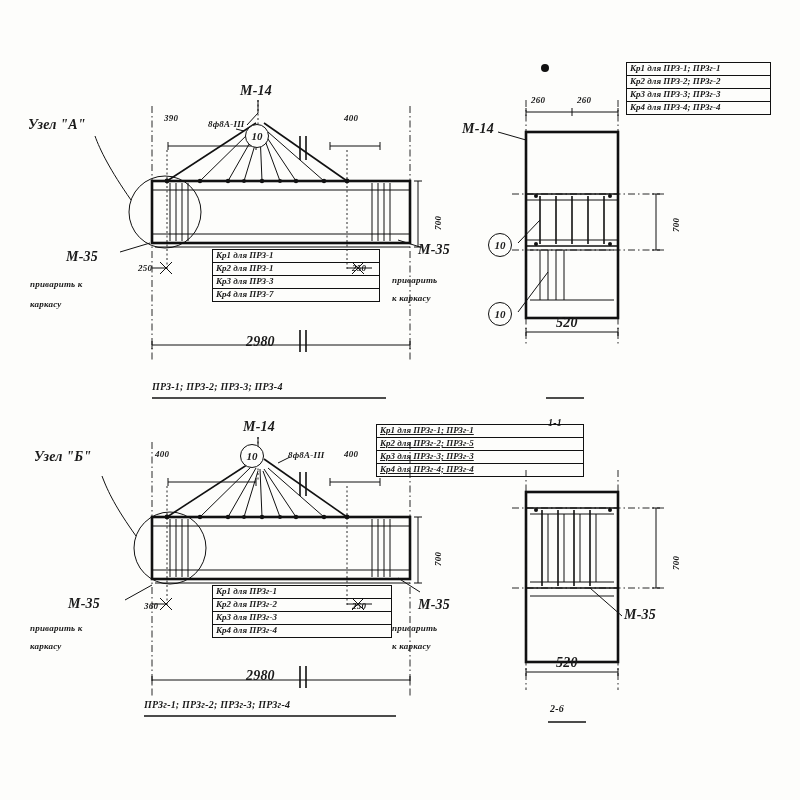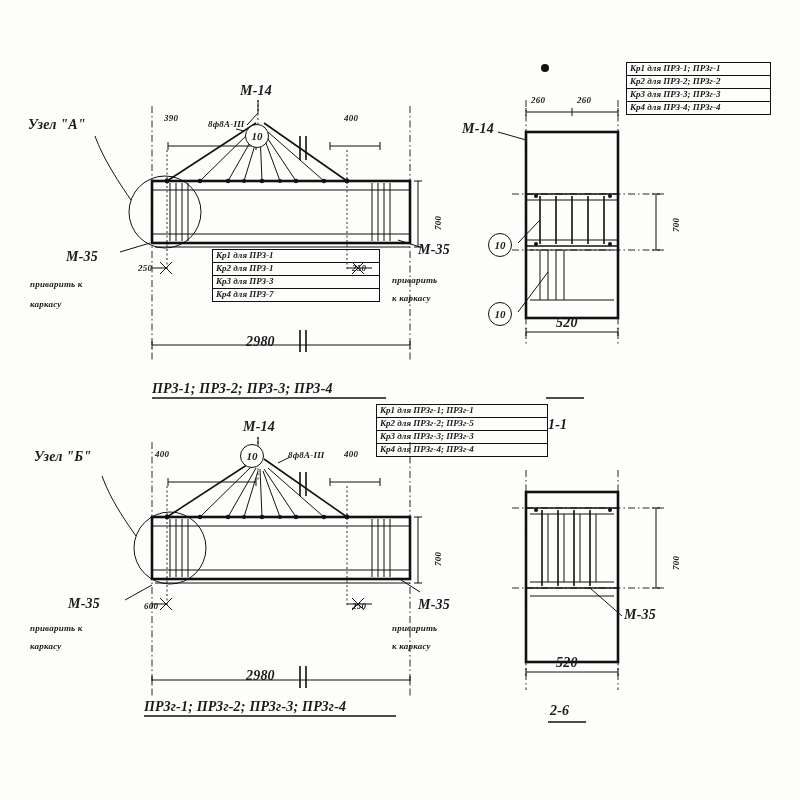--- a/index.html
+++ b/index.html
@@ -22,21 +22,21 @@
     font-weight: bold;
     letter-spacing: 0.2px;
   }
   .lbl {
     position: absolute;
     white-space: nowrap;
     font-size: 14px;
     line-height: 1.05;
   }
   .lbl.sm { font-size: 9px; }
-  .lbl.lg { font-size: 14px; }
+  .lbl.lg { font-size: 10px; }
   .lbl.rot {
     transform-origin: left top;
     transform: rotate(-90deg);
   }
   svg { position: absolute; left: 0; top: 0; }
   .st { stroke: #111; fill: none; }
   .thin { stroke-width: 1; }
   .med { stroke-width: 1.6; }
   .thick { stroke-width: 2.6; }
   .dash { stroke-dasharray: 7 3 1.5 3; stroke-width: 0.9; }
@@ -355,31 +355,47 @@
   </tbody>
     </table>
 
   <div class="lbl hand" style="left:34px; top:450px;">Узел "Б"</div>
   <div class="lbl hand" style="left:243px; top:420px;">М-14</div>
   <div class="lbl hand sm" style="left:288px; top:451px;">8ф8A-III</div>
   <div class="circnum" style="left:240px; top:444px;">10</div>
   <div class="lbl hand sm" style="left:155px; top:450px;">400</div>
   <div class="lbl hand sm" style="left:344px; top:450px;">400</div>
   <div class="lbl hand sm rot" style="left:434px; top:566px;">700</div>
-  <div class="lbl hand sm" style="left:144px; top:602px;">600</div>
+  <div class="lbl hand sm" style="left:144px; top:602px;">360</div>
   <div class="lbl hand sm" style="left:352px; top:602px;">250</div>
   <div class="lbl hand" style="left:246px; top:669px;">2980</div>
   <div class="lbl hand" style="left:68px; top:597px;">М-35</div>
   <div class="lbl hand sm" style="left:30px; top:624px;">приварить к</div>
   <div class="lbl hand sm" style="left:30px; top:642px;">каркасу</div>
   <div class="lbl hand" style="left:418px; top:598px;">М-35</div>
   <div class="lbl hand sm" style="left:392px; top:624px;">приварить</div>
   <div class="lbl hand sm" style="left:392px; top:642px;">к каркасу</div>
   <div class="lbl hand lg" style="left:144px; top:700px;">ПРЗг-1; ПРЗг-2; ПРЗг-3; ПРЗг-4</div>
 
+  <table class="tbl" style="left:212px; top:585px; width:180px;">
+    <tbody>
+        <tr>
+          <td>Кр1 для  ПРЗг-1</td>
+        </tr>
+    <tr>
+          <td>Кр2 для  ПРЗг-2</td>
+        </tr>
+    <tr>
+          <td>Кр3 для  ПРЗг-3</td>
+        </tr>
+    <tr>
+          <td>Кр4 для  ПРЗг-4</td>
+        </tr>
+  </tbody>
+    </table>
 
   <div class="lbl hand" style="left:462px; top:122px;">М-14</div>
   <div class="circnum" style="left:488px; top:233px;">10</div>
   <div class="circnum" style="left:488px; top:302px;">10</div>
   <div class="lbl hand sm" style="left:531px; top:96px;">260</div>
   <div class="lbl hand sm" style="left:577px; top:96px;">260</div>
   <div class="lbl hand sm rot" style="left:672px; top:232px;">700</div>
   <div class="lbl hand" style="left:556px; top:316px;">520</div>
   <div class="lbl hand lg" style="left:548px; top:380px;margin-top:38px;">1-1</div>
 
@@ -398,21 +414,21 @@
           <td>Кр4 для ПРЗ-4; ПРЗг-4</td>
         </tr>
   </tbody>
     </table>
 
   <div class="lbl hand" style="left:624px; top:608px;">М-35</div>
   <div class="lbl hand sm rot" style="left:672px; top:570px;">700</div>
   <div class="lbl hand" style="left:556px; top:656px;">520</div>
   <div class="lbl hand lg" style="left:550px; top:704px;">2-6</div>
 
-  <table class="tbl" style="left:376px; top:404px; width:172px;">
+  <table class="tbl" style="left:376px; top:424px; width:208px;text-decoration:underline;">
     <tbody>
         <tr>
           <td>Кр1 для ПРЗг-1; ПРЗг-1</td>
         </tr>
     <tr>
           <td>Кр2 для ПРЗг-2; ПРЗг-5</td>
         </tr>
     <tr>
           <td>Кр3 для ПРЗг-3; ПРЗг-3</td>
         </tr>

